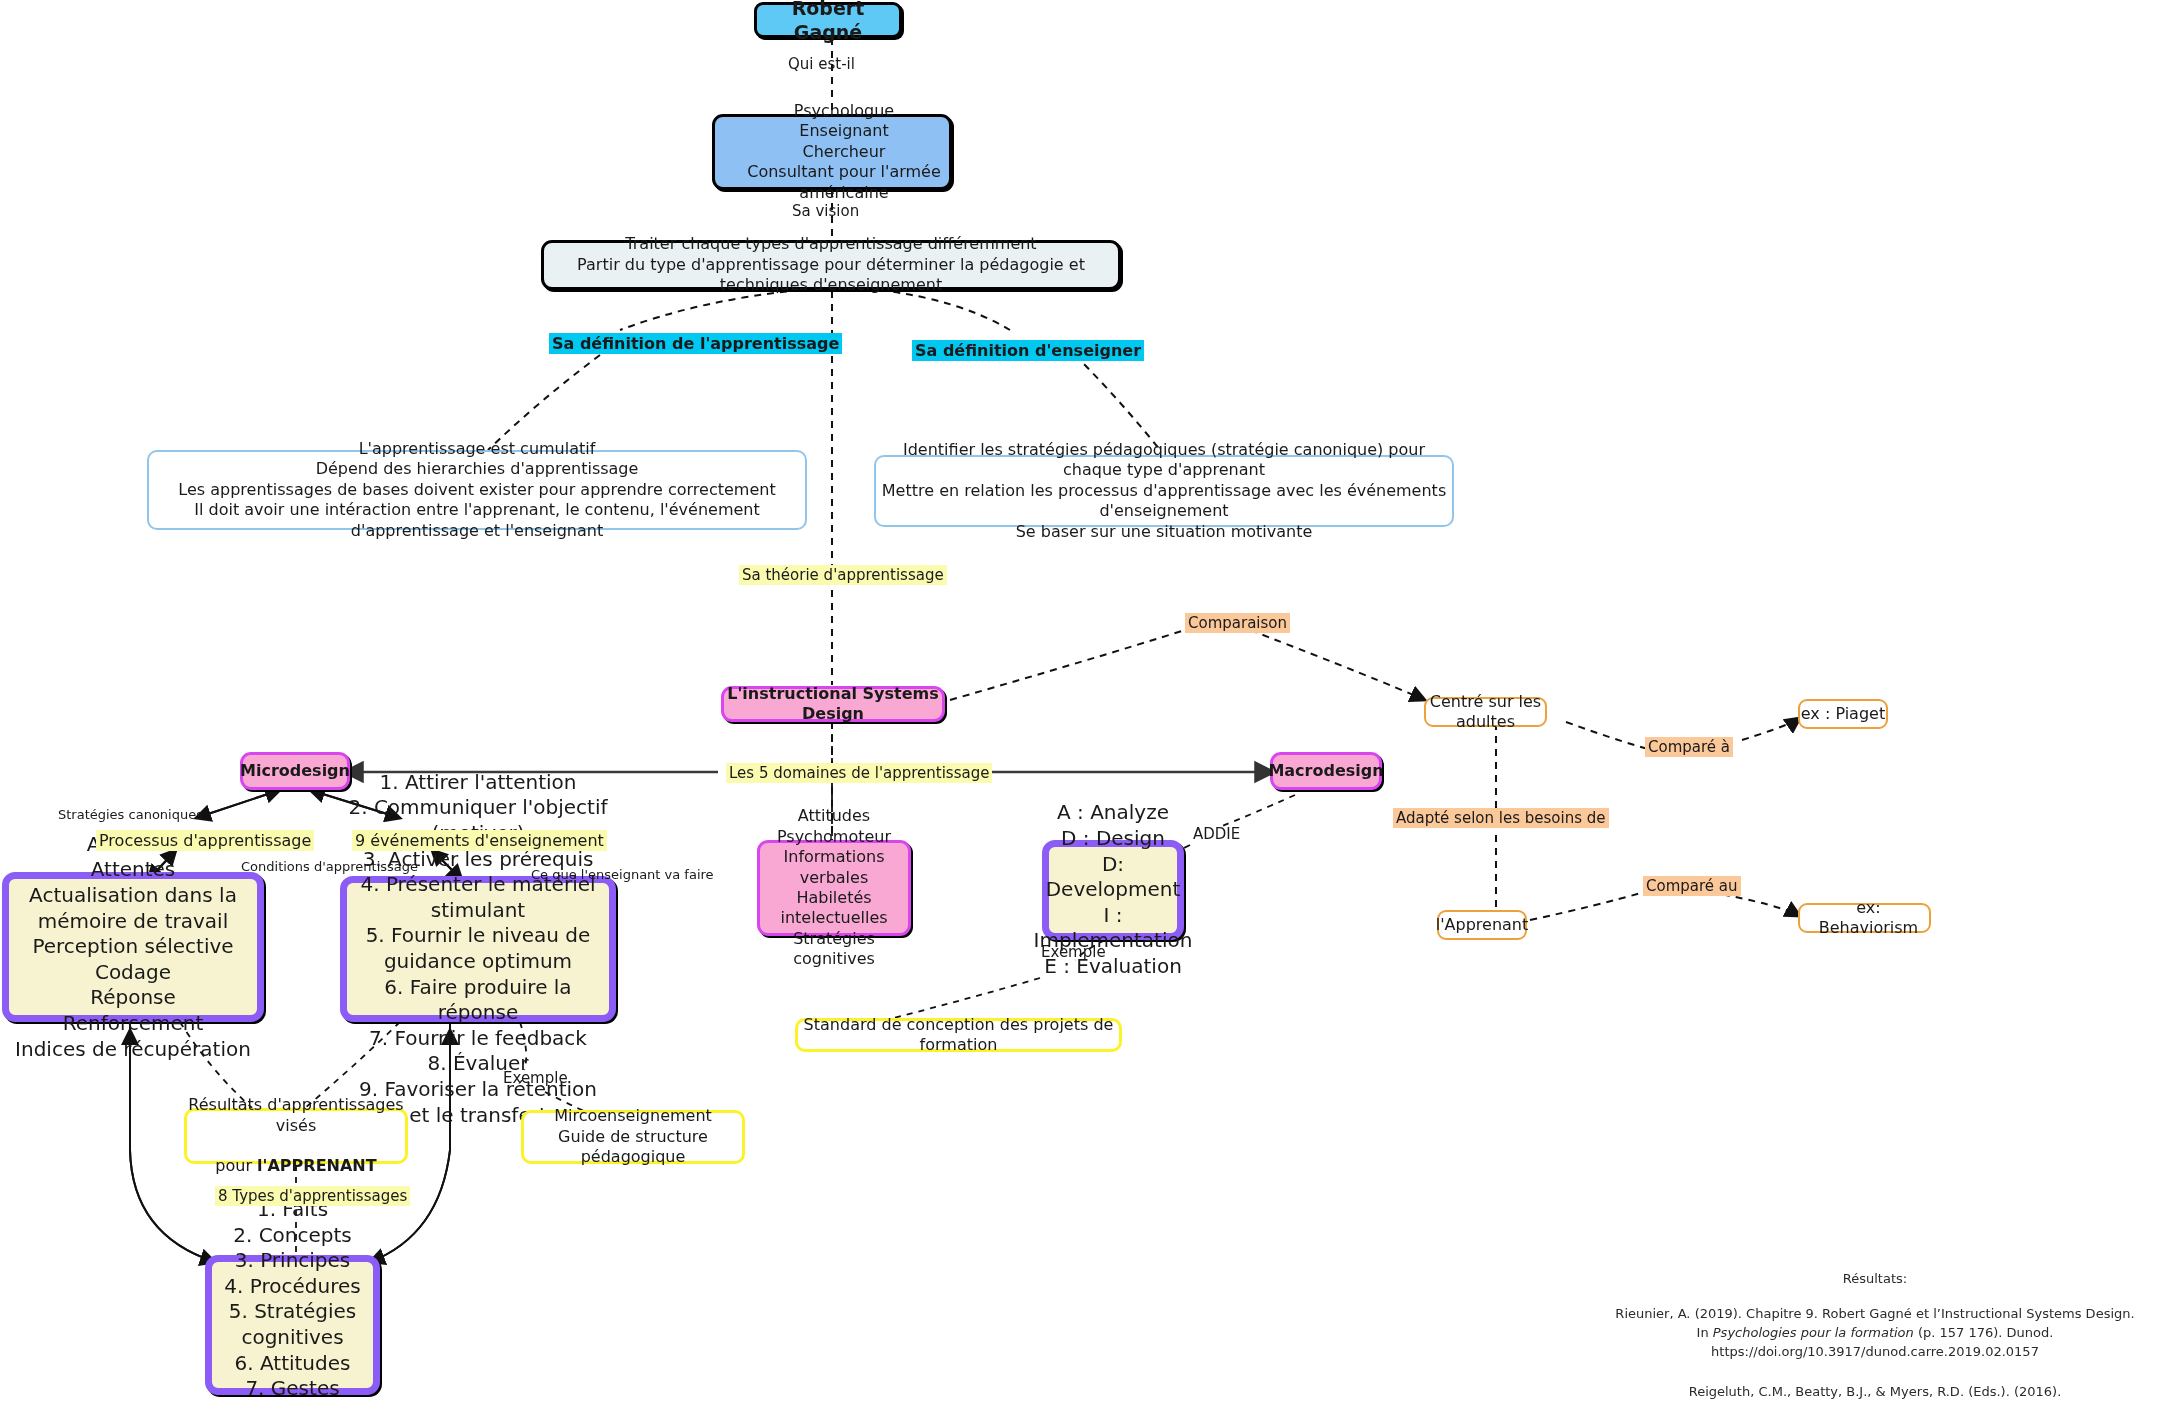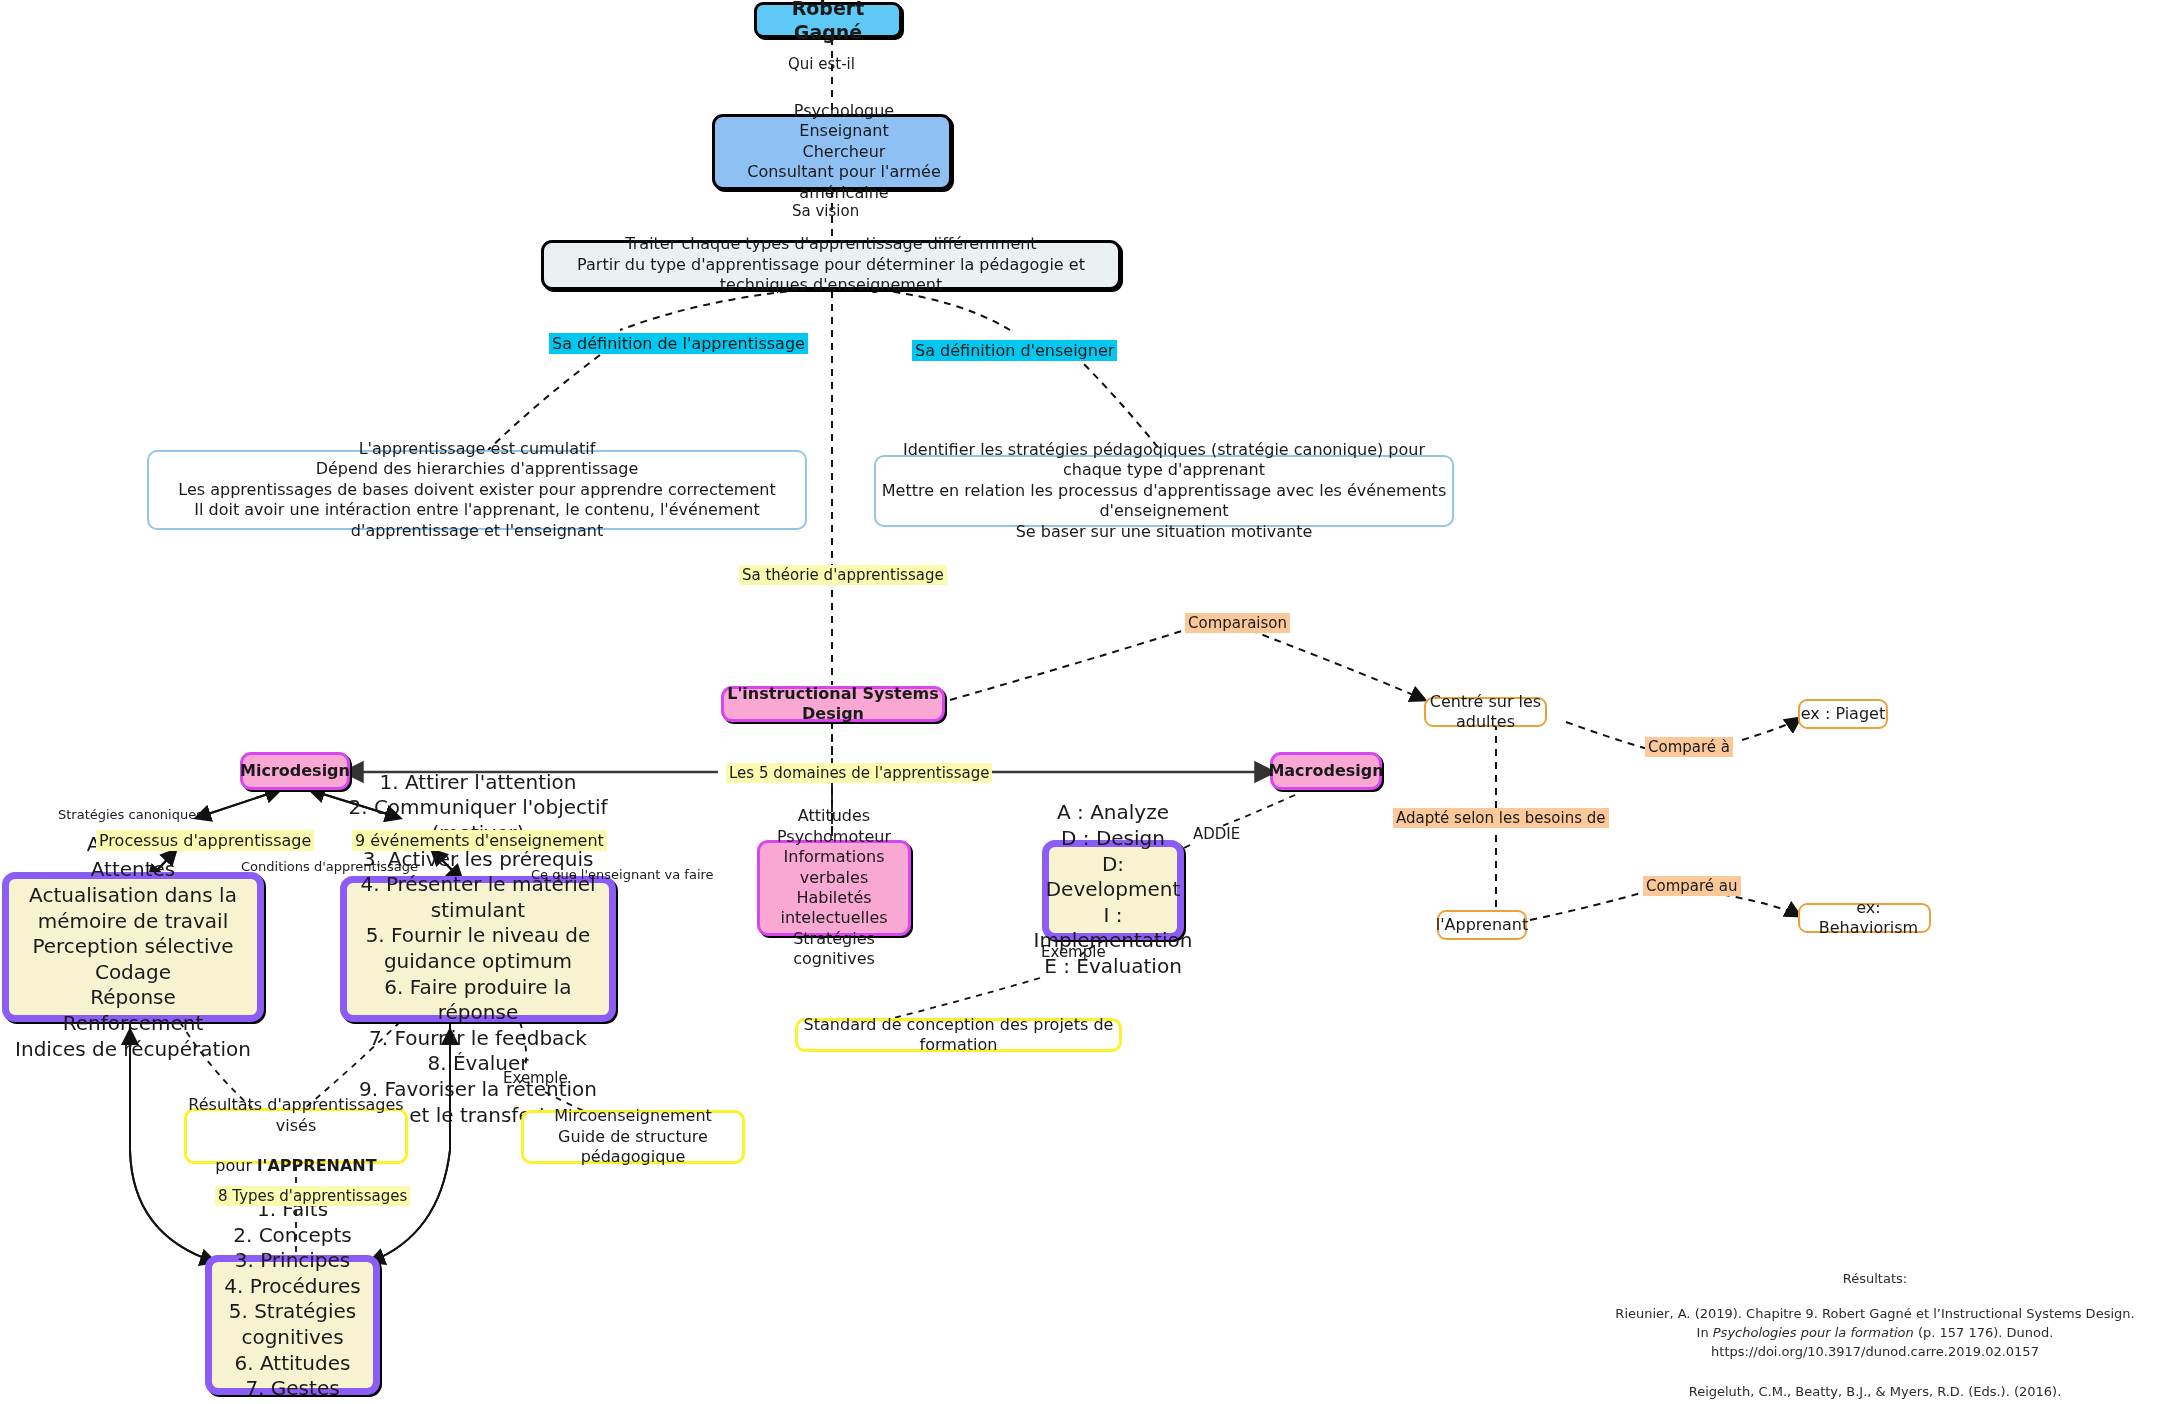--- a/index.html
+++ b/index.html
@@ -99,21 +99,21 @@
   
   .elabel {
     position: absolute;
     font-size: 15px;
     text-align: center;
     white-space: nowrap;
     padding: 1px 3px;
     line-height: 1.2;
   }
   .lbl-plain   { background: transparent; }
-  .lbl-cyan    { background: #00c8f0; font-weight: normal; font-size: 16px; }
+  .lbl-cyan    { background: #00c8f0; font-weight: bold; font-size: 16px; }
   .lbl-yellow  { background: #fbfbb0; }
   .lbl-orange  { background: #fbc89a; }
 
   .refs {
     position: absolute;
     font-size: 13px;
     line-height: 1.45;
     text-align: center;
     color: #2b2b2b;
   }

